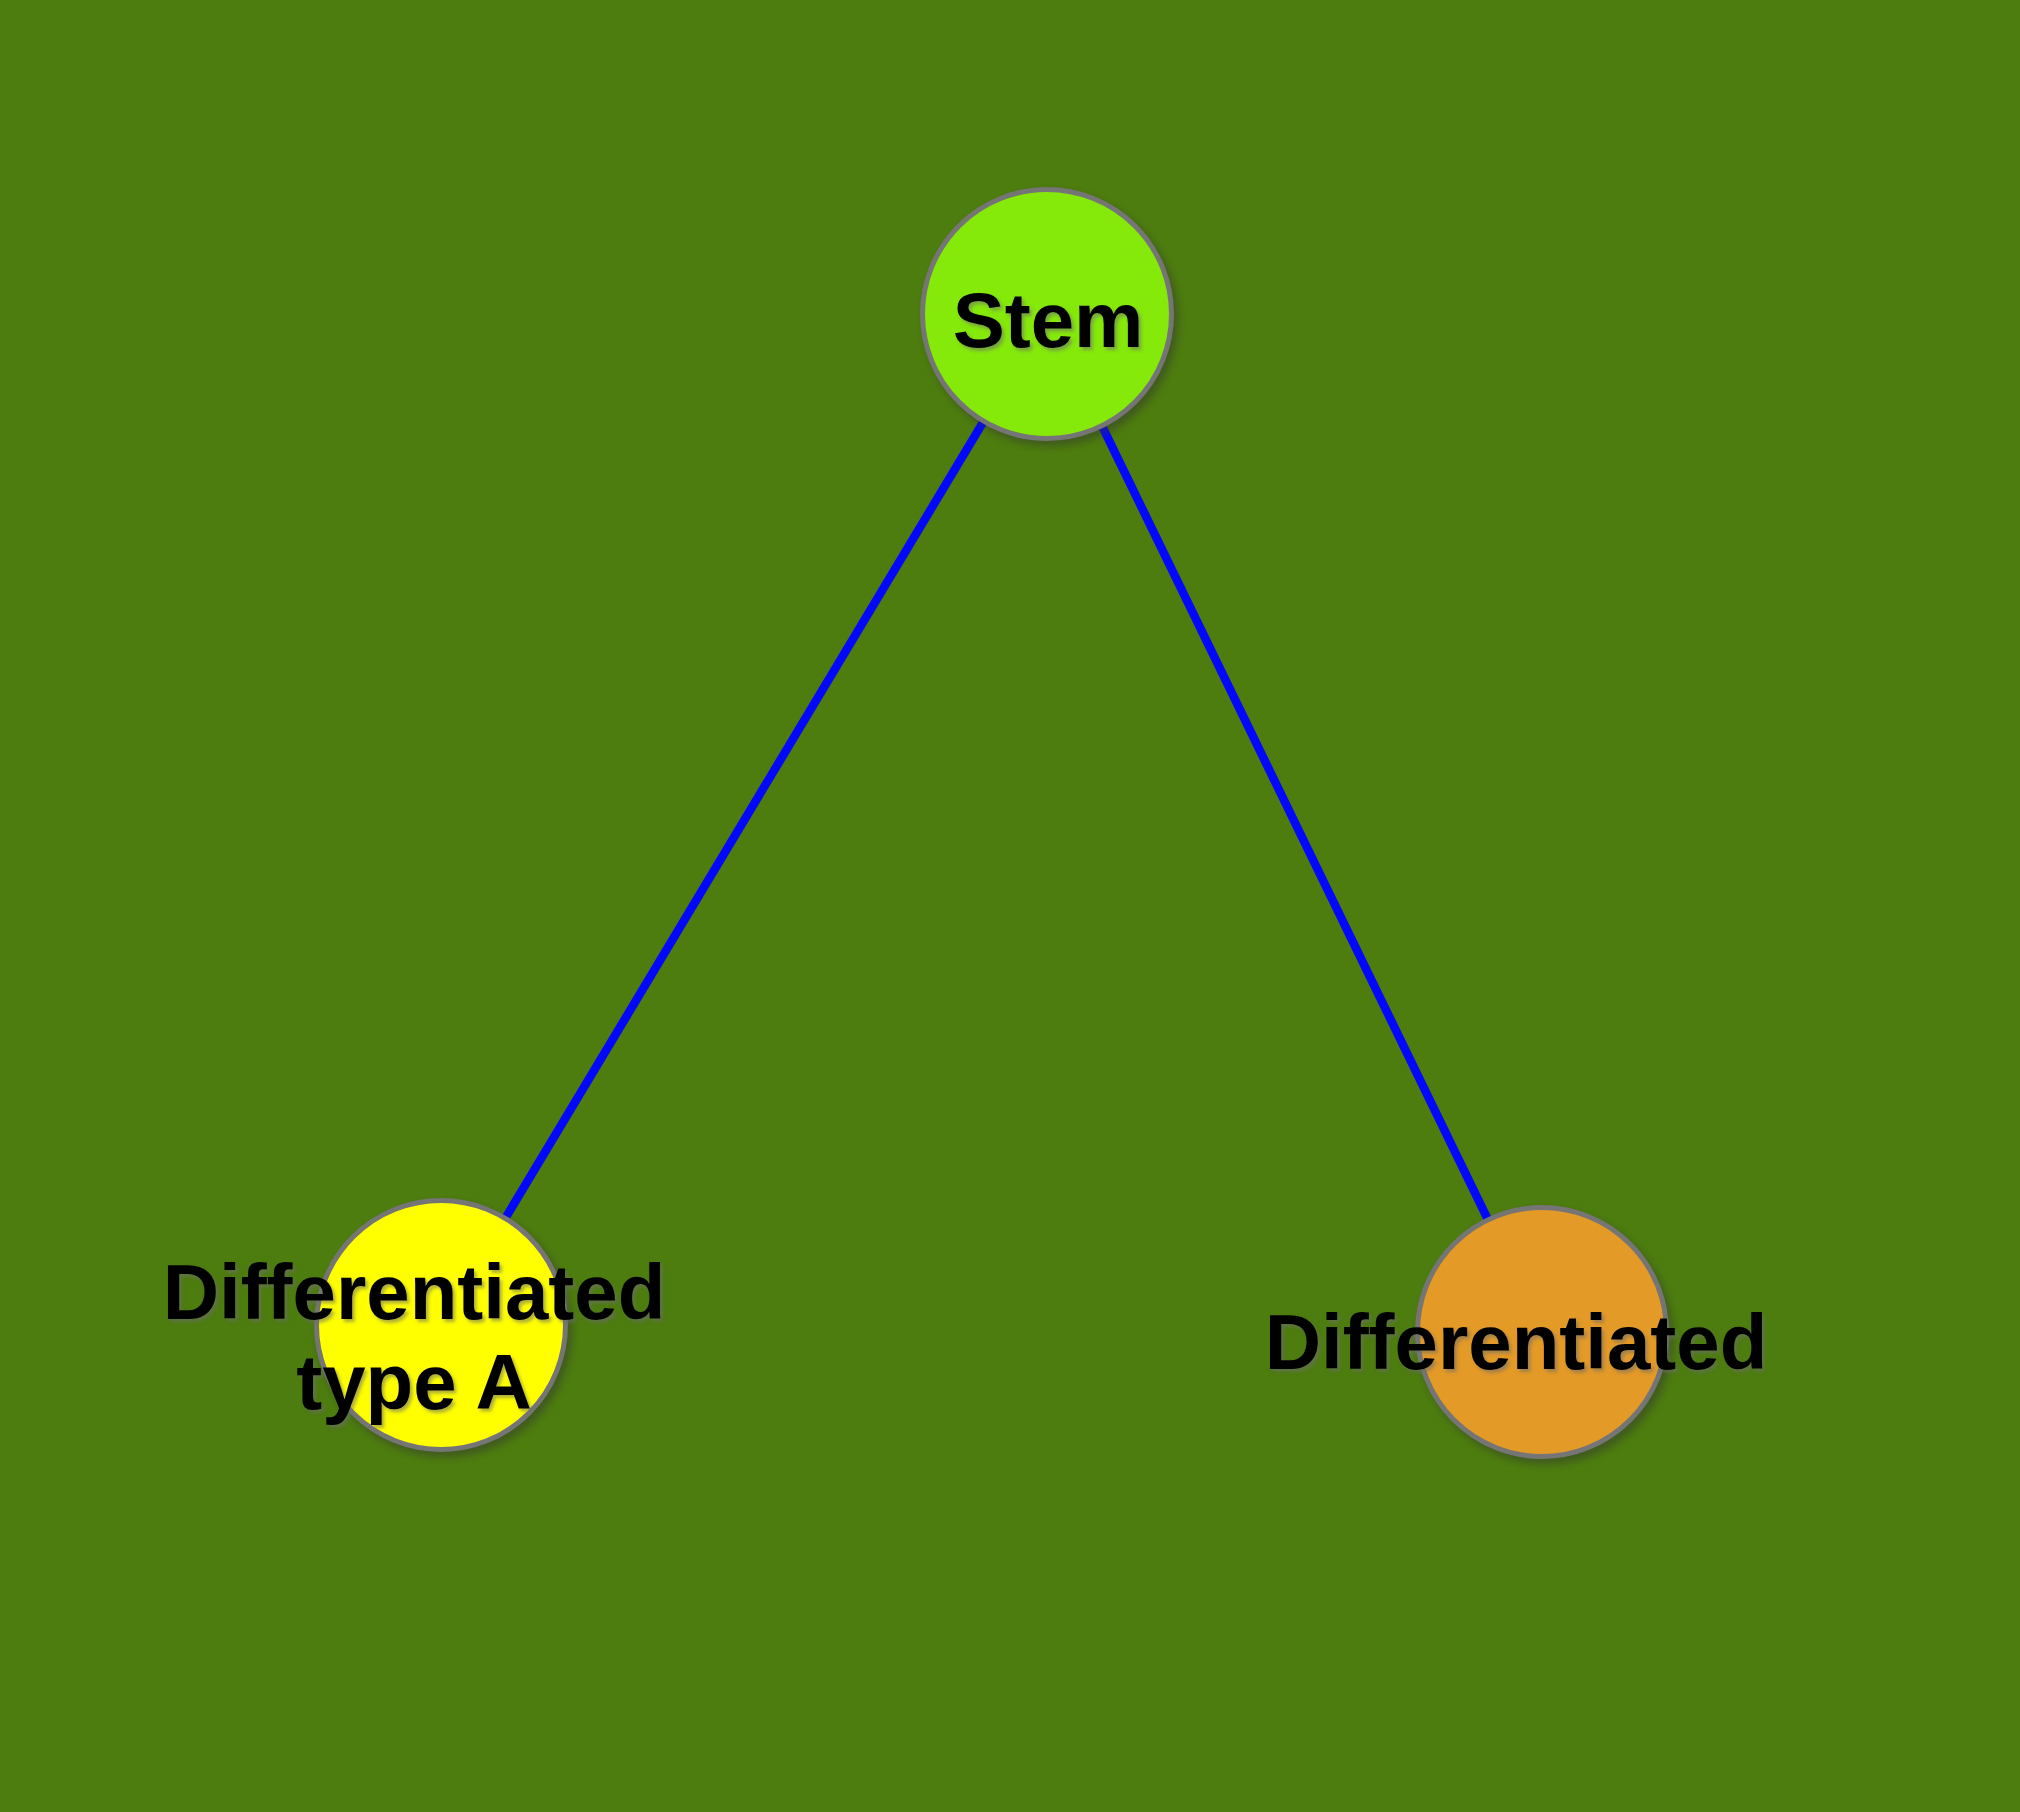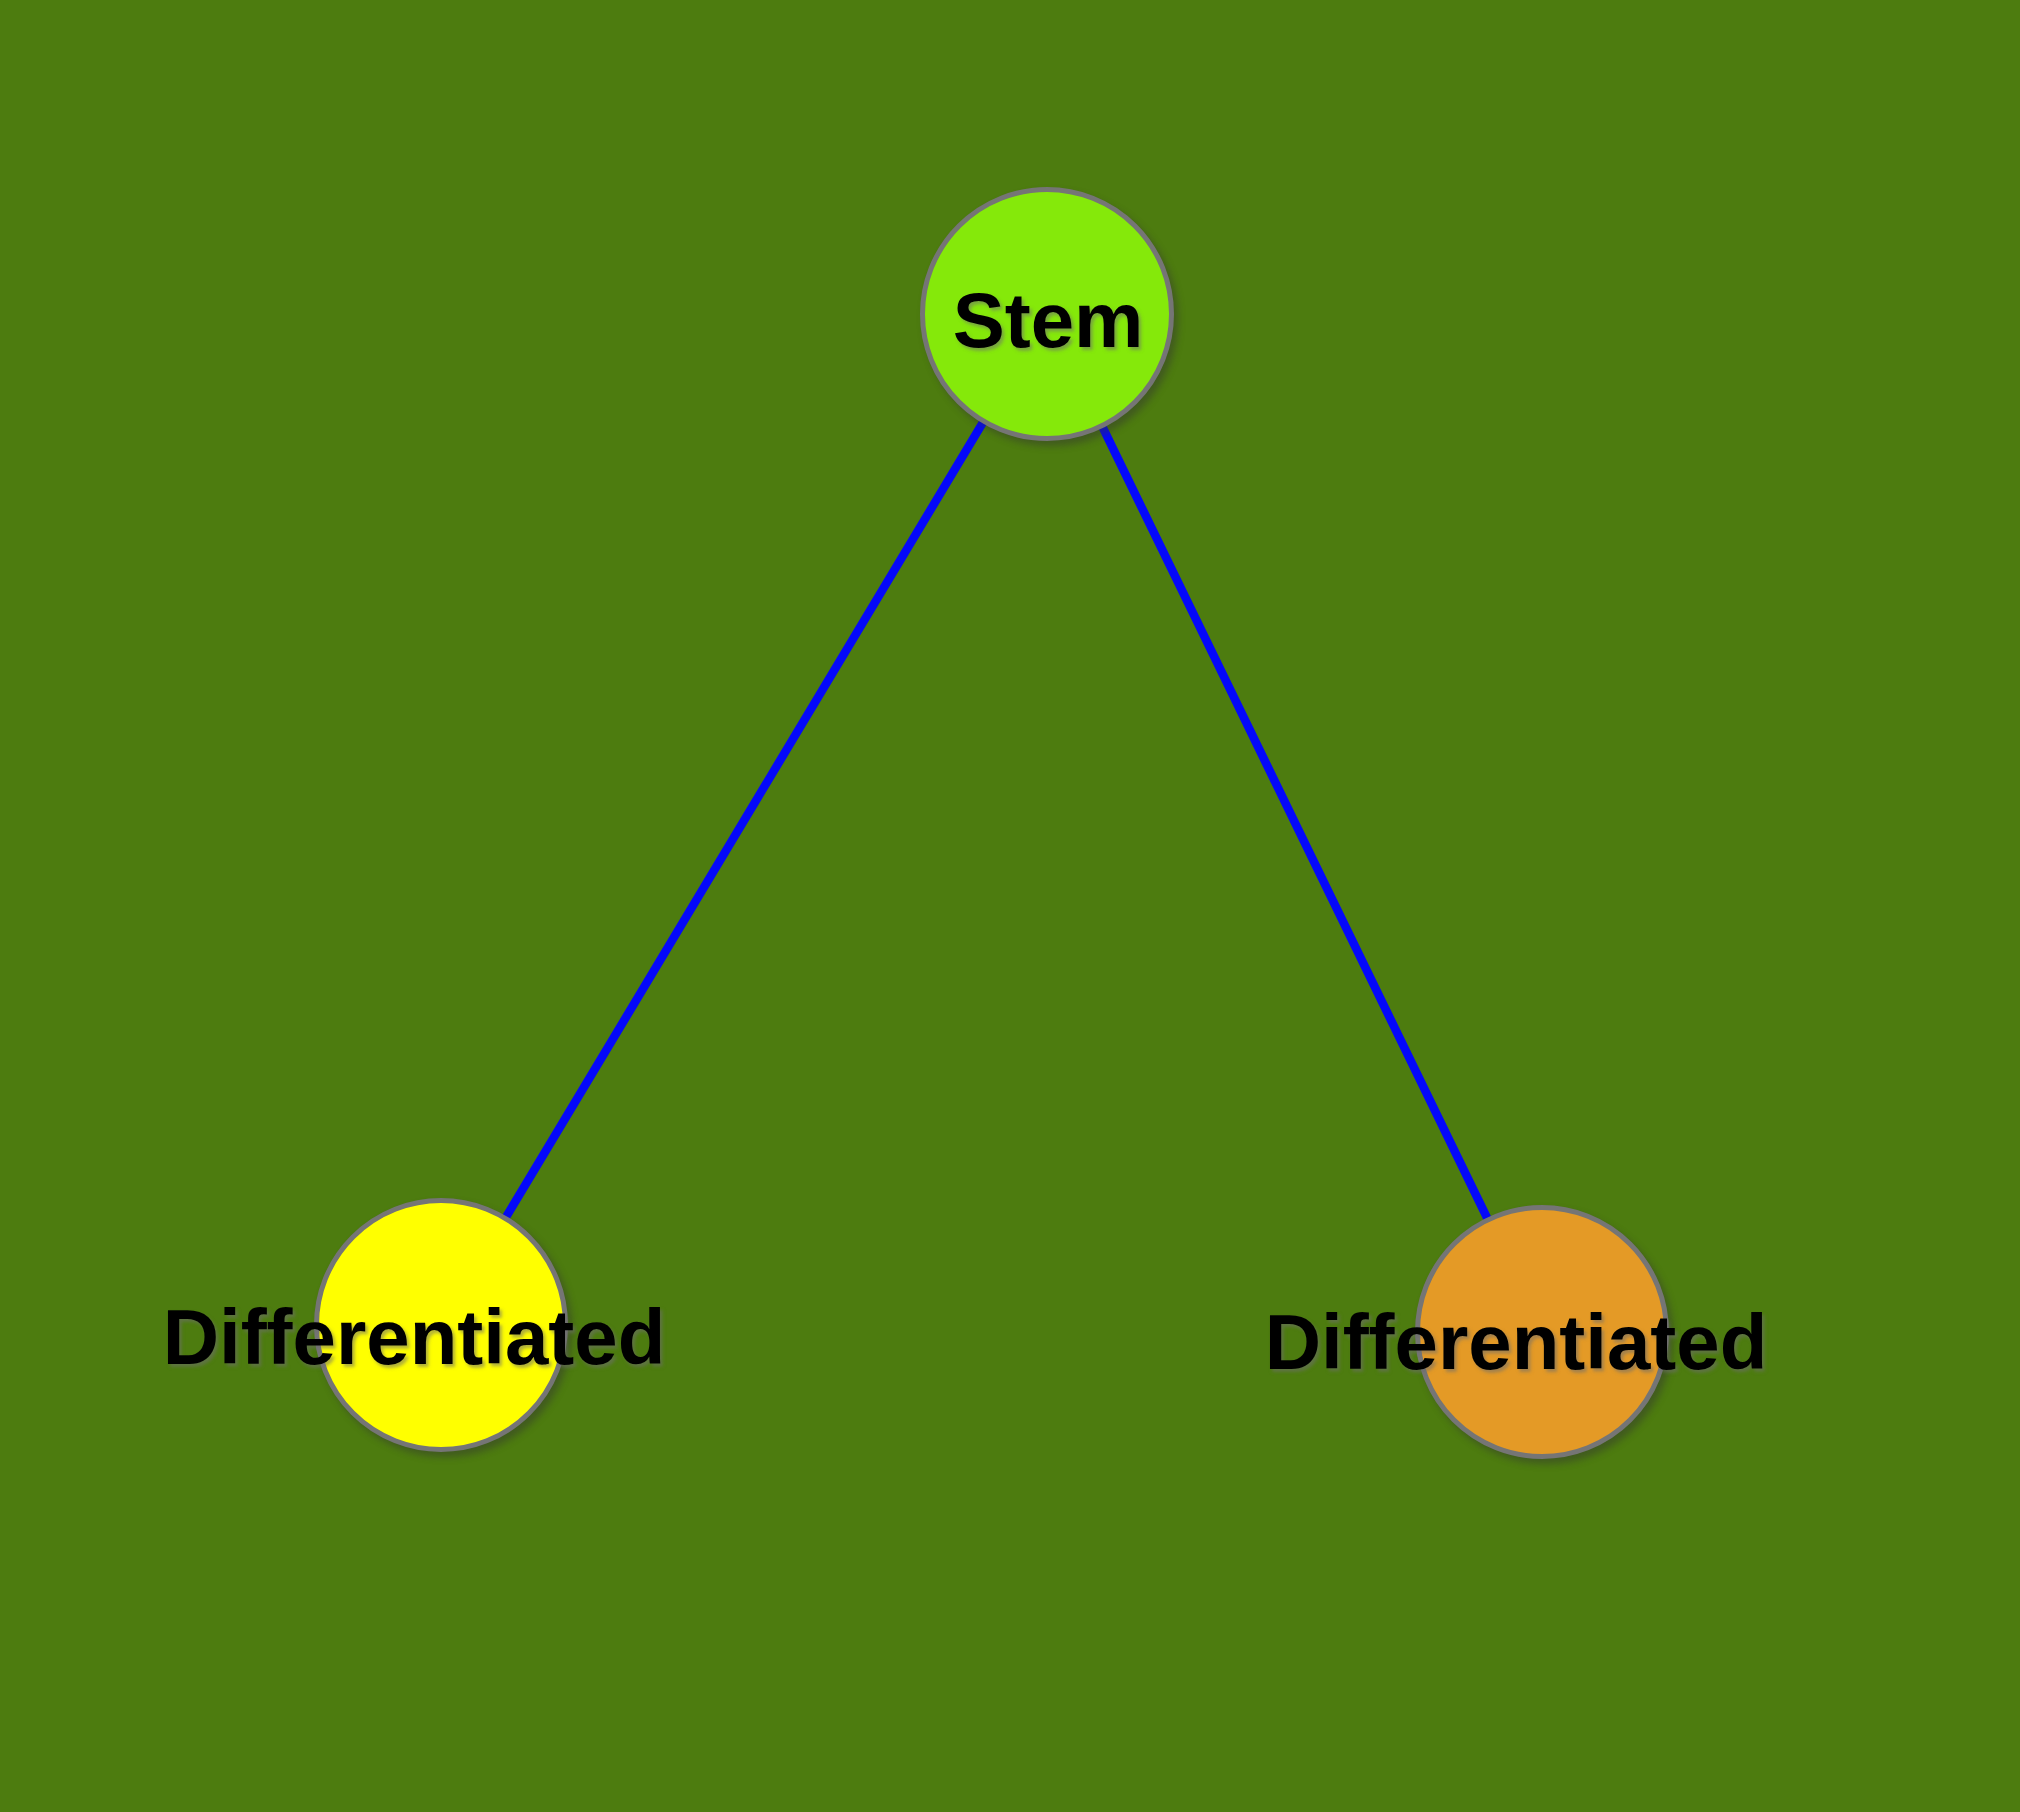--- a/index.html
+++ b/index.html
@@ -56,20 +56,21 @@
   <div class="node-circle node-stem-circle" style="background: rgb(133, 233, 10); border-color: rgb(117, 117, 117);"></div>
   <div class="node-circle node-type-a-circle" style="background: rgb(255, 255, 0); border-color: rgb(117, 117, 117);"></div>
   <div class="node-circle node-type-b-circle" style="background: rgb(228, 154, 38); border-color: rgb(117, 117, 117);"></div>
 
   <div class="node-label node-stem-label" style="color: rgb(0, 0, 0);">
     <div>Stem</div>
   </div>
 
   <div class="node-label node-type-a-label" style="color: rgb(0, 0, 0);">
     <div>Differentiated</div>
+    <div>type A</div>
   </div>
 
   <div class="node-label node-type-b-label" style="color: rgb(0, 0, 0);">
     <div>Differentiated</div>
   </div>
 
 </div>
 
 
 </body></html>

